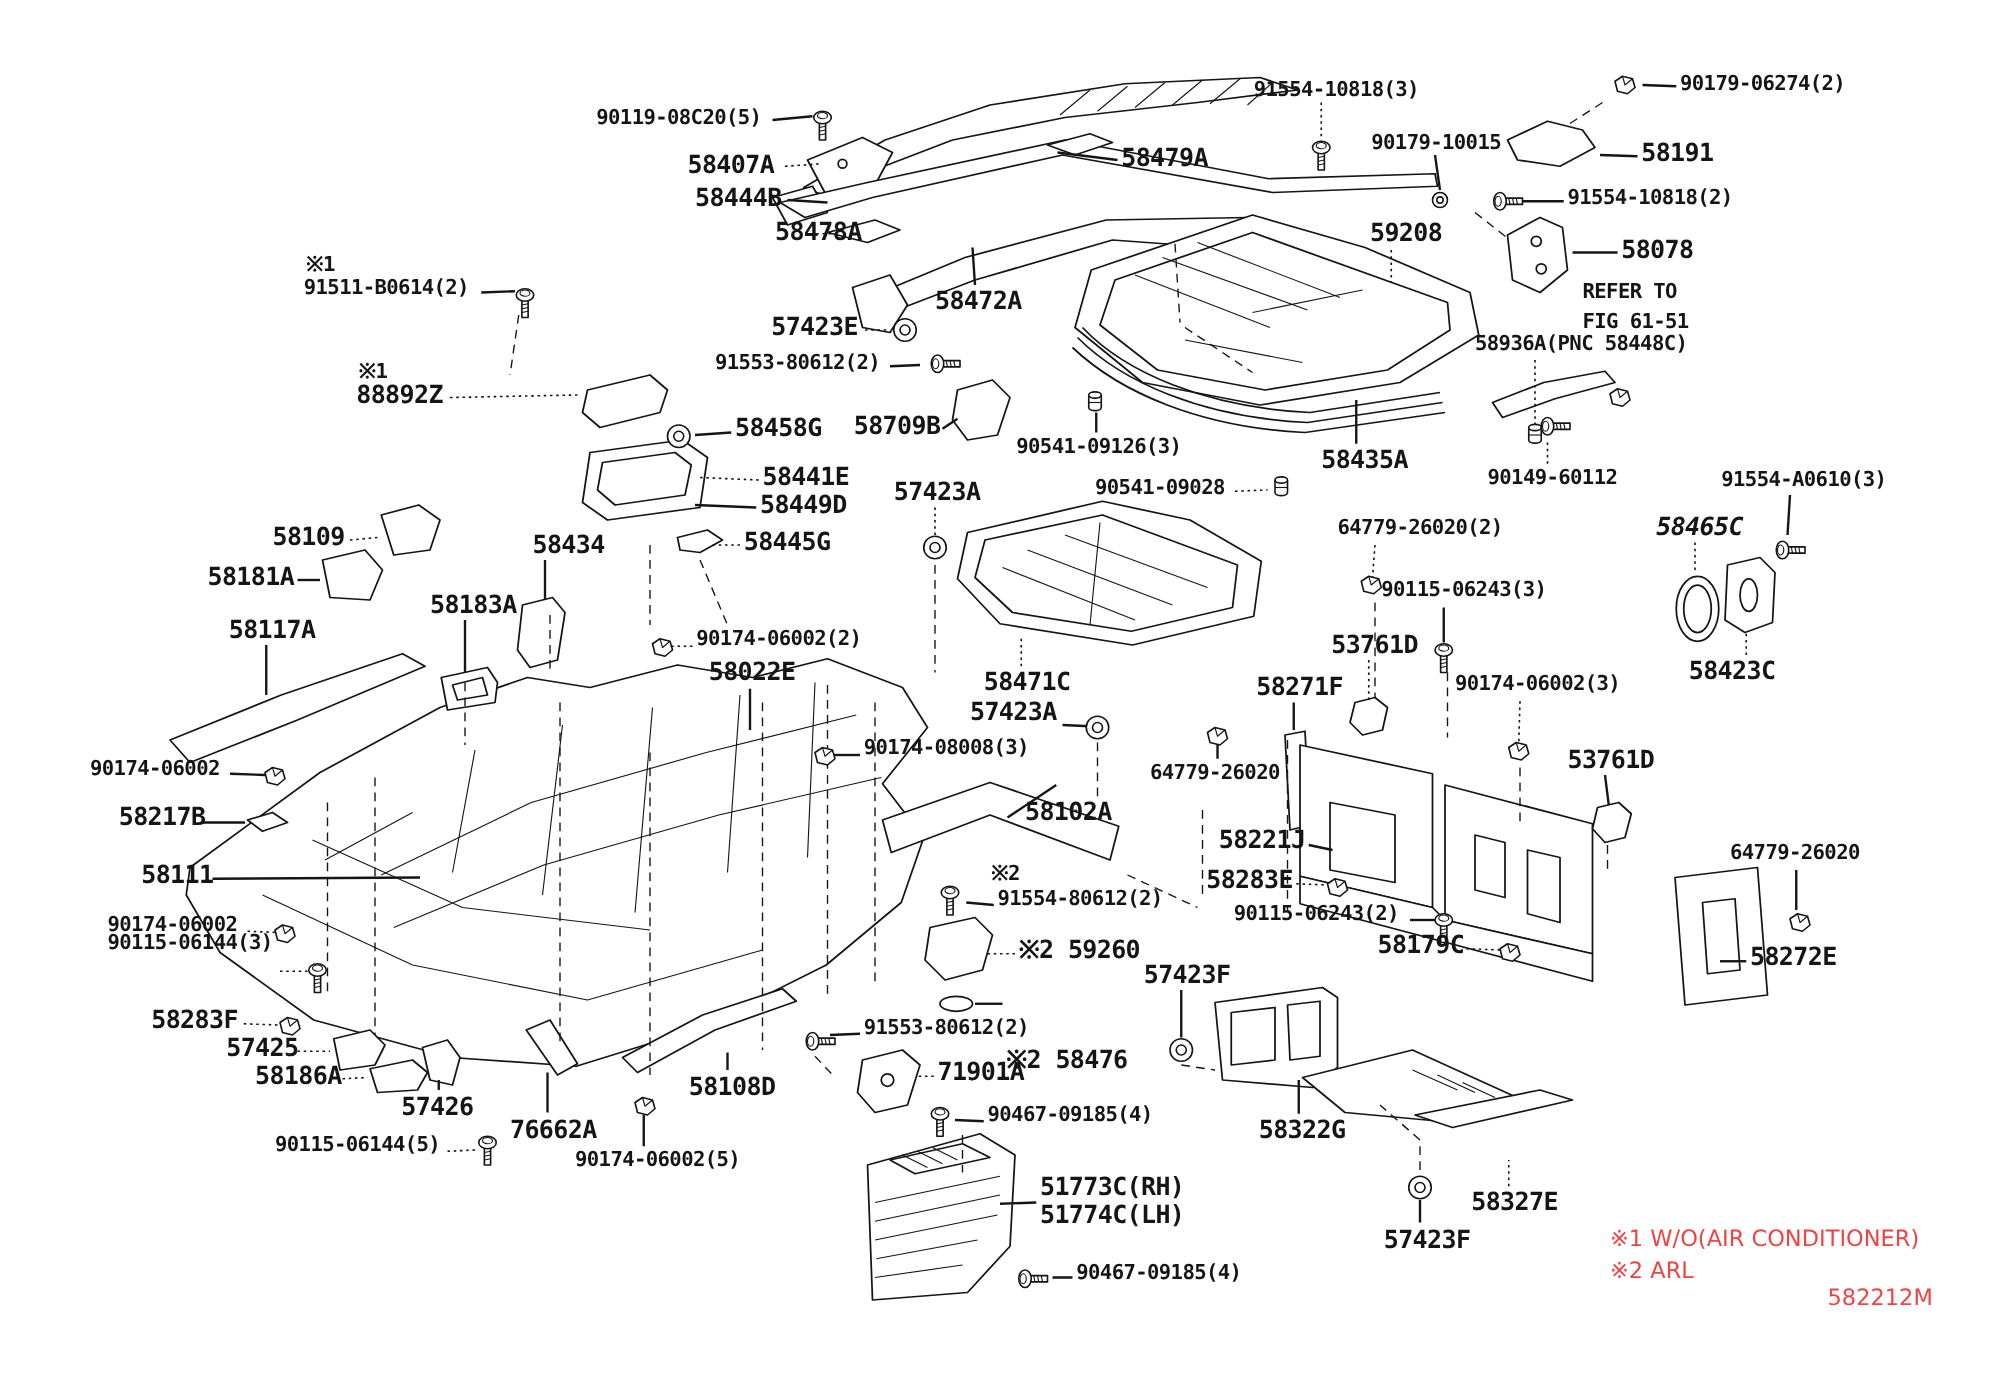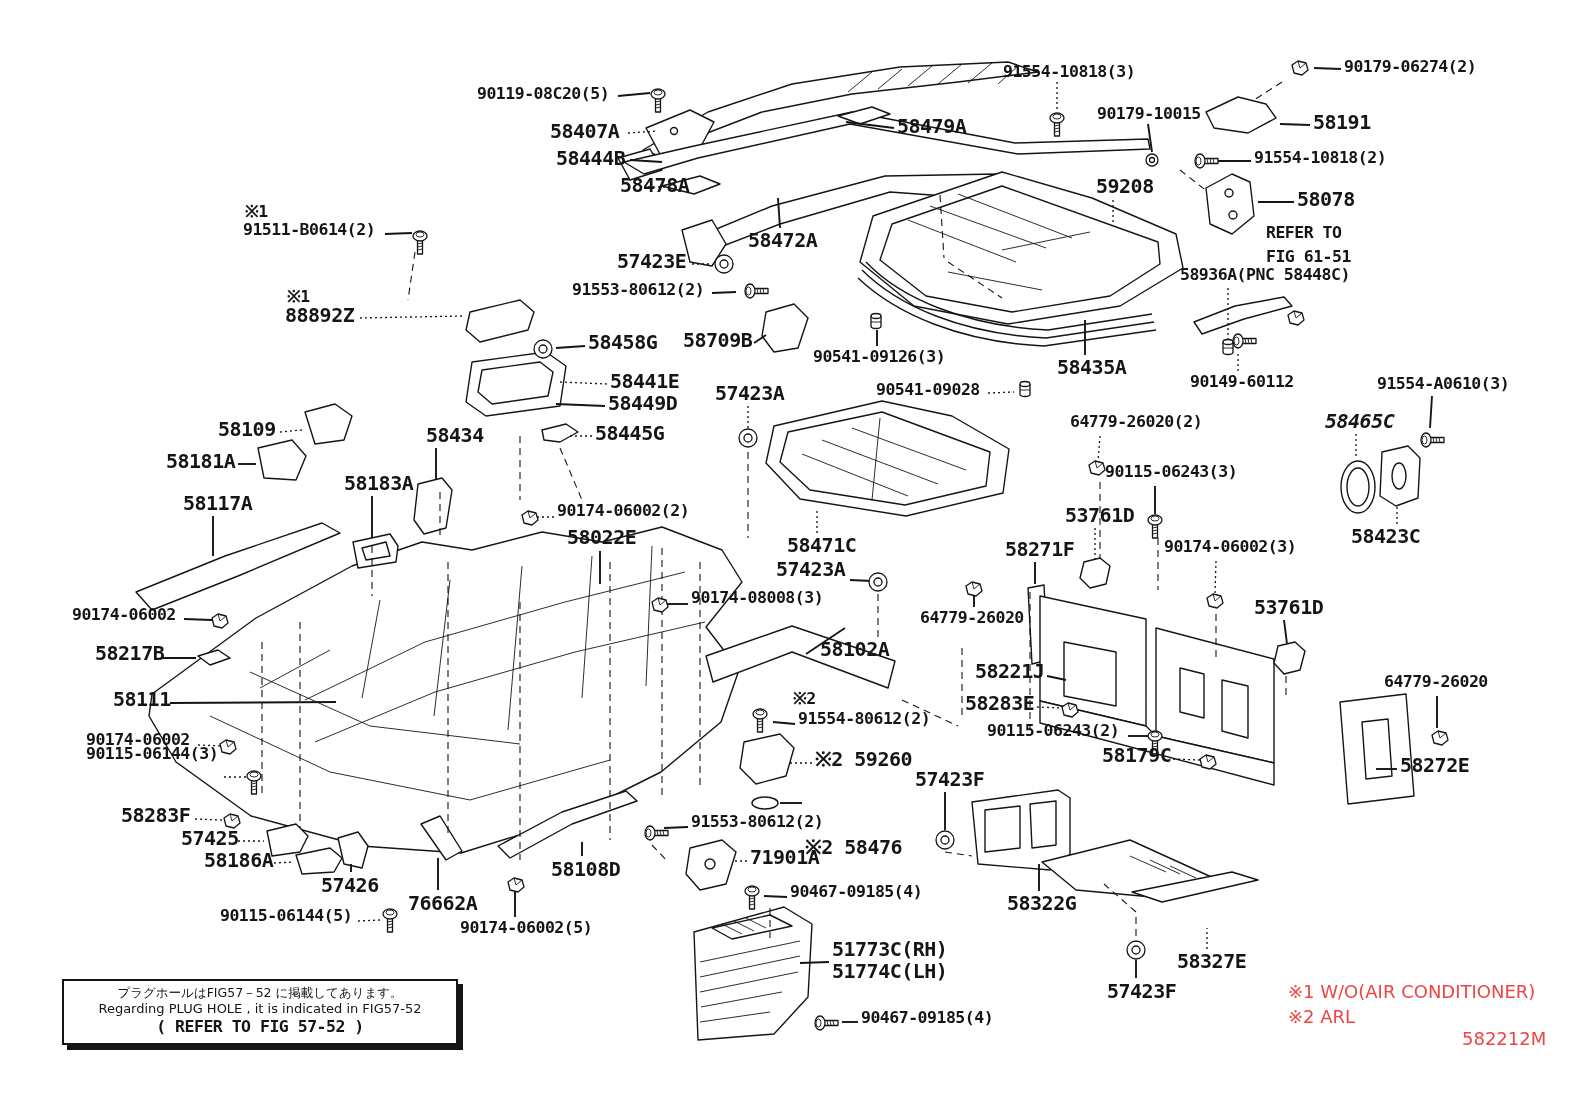--- a/index.html
+++ b/index.html
@@ -506,22 +506,17 @@
       <div class="plabel lg" style="left: 915px; top: 769px;">57423F</div>
       <div class="plabel lg" style="left: 1007px; top: 893px;">58322G</div>
       <div class="plabel md" style="left: 790px; top: 883px;">90467-09185(4)</div>
       <div class="plabel lg" style="left: 832px; top: 939px;">51773C(RH)</div>
       <div class="plabel lg" style="left: 832px; top: 961px;">51774C(LH)</div>
       <div class="plabel md" style="left: 861px; top: 1009px;">90467-09185(4)</div>
       <div class="plabel lg" style="left: 1107px; top: 981px;">57423F</div>
       <div class="plabel lg" style="left: 1177px; top: 951px;">58327E</div>
     </div>
 
-  <div class="notebox">
-    <div class="nb-jp">プラグホールはFIG57－52 に掲載してあります。</div>
-    <div class="nb-en">Regarding PLUG HOLE , it is indicated in FIG57-52</div>
-    <div class="nb-ref">( REFER TO FIG 57-52 )</div>
-  </div>
 
   <div class="footnote f1">※1 W/O(AIR CONDITIONER)</div>
   <div class="footnote f2">※2 ARL</div>
   <div class="docnum">582212M</div>
 </div>
 
 </body></html>

